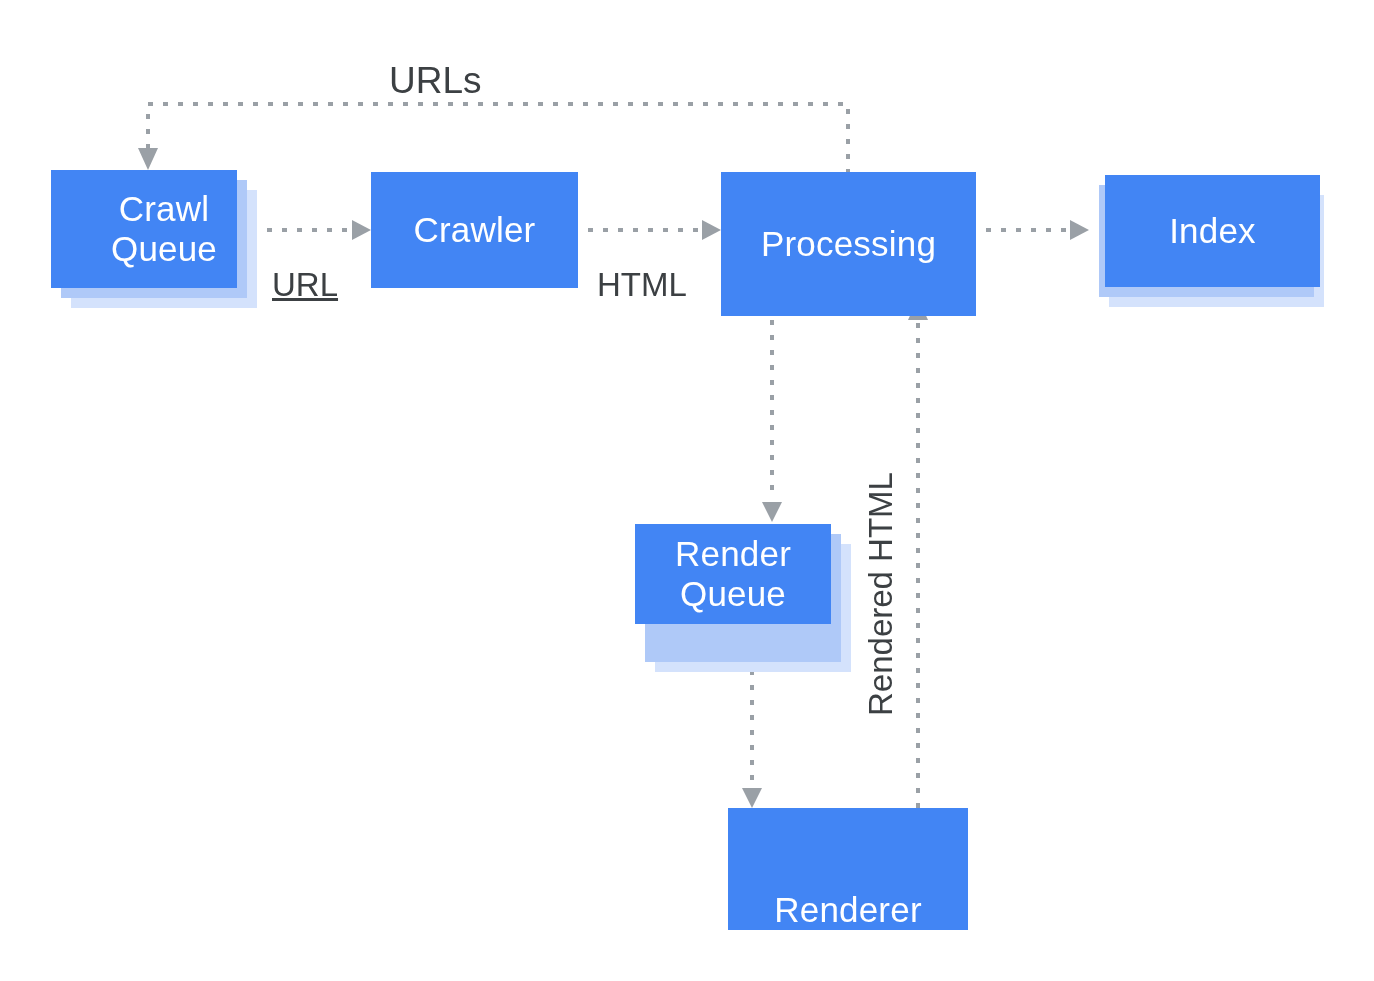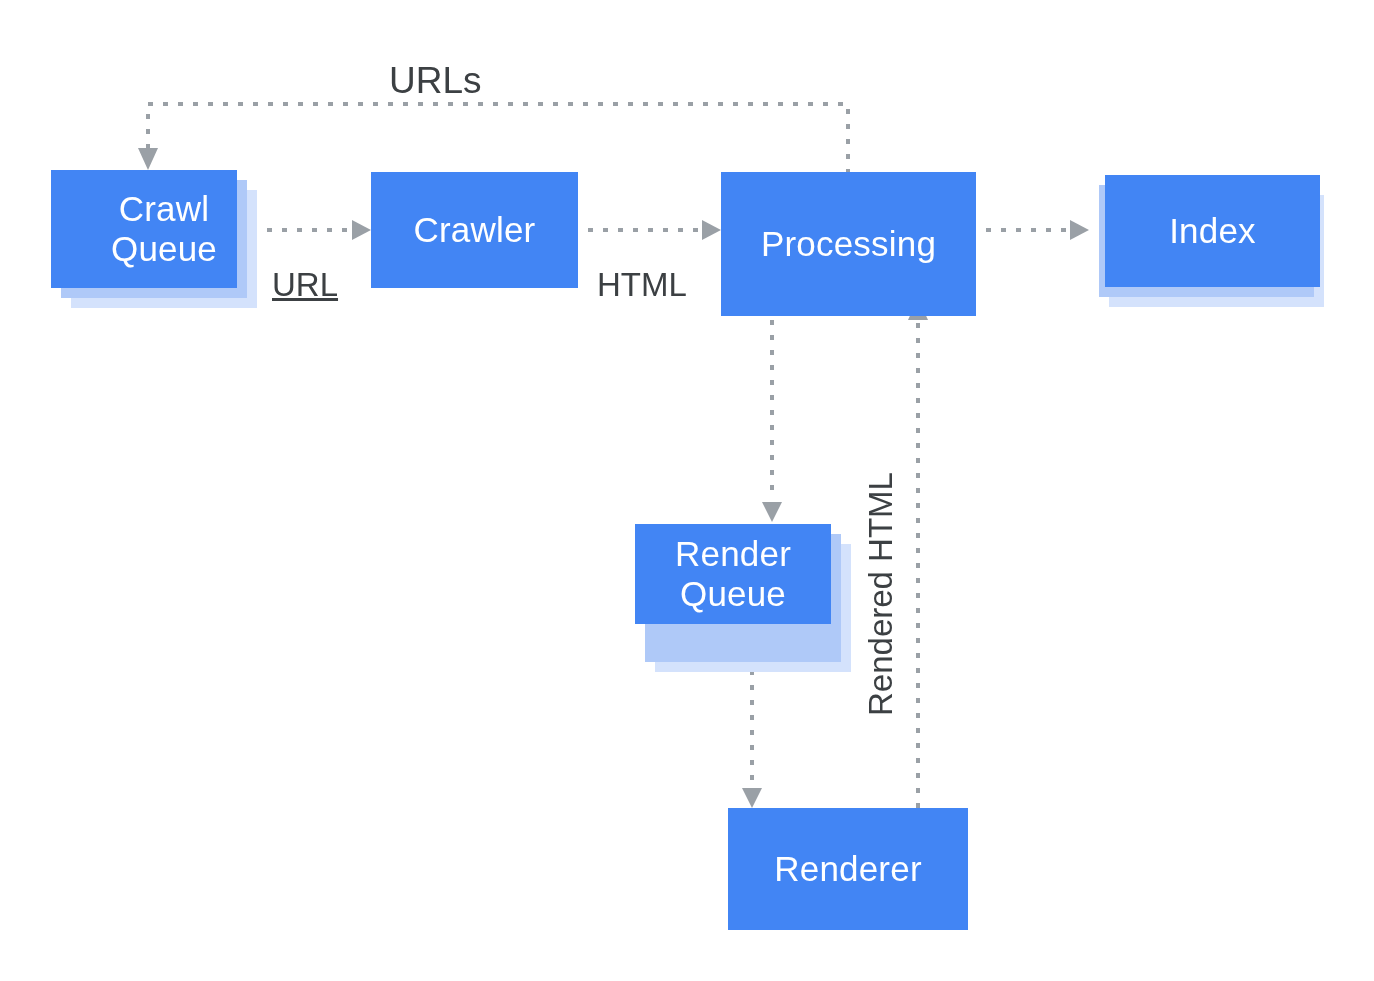--- a/index.html
+++ b/index.html
@@ -135,21 +135,21 @@
     <span class="label">Index</span>
   </div>
 
   <div class="stack-plate plate-back" style="left:655px; top:544px; width:196px; height:128px;"></div>
   <div class="stack-plate plate-mid" style="left:645px; top:534px; width:196px; height:128px;"></div>
   <div class="node" style="left:635px; top:524px; width:196px; height:100px;justify-content:center;">
     <span class="label">Render
 Queue</span>
   </div>
 
-  <div class="node" style="left:728px; top:808px; width:240px; height:122px;">
+  <div class="node" style="left:728px; top:808px; width:240px; height:122px;align-items:flex-end;">
     <span class="label">Renderer</span>
   </div>
 
   <div class="edge-label" style="left:389px; top:38px; font-size:37px;margin-top:24px;">URLs</div>
 
   <div class="edge-label" style="left:272px; top:268px;text-decoration:underline;">URL</div>
 
   <div class="edge-label" style="left:597px; top:268px;text-align:right;">HTML</div>
 
   <div class="edge-label vertical" style="left:864px; top:716px;">Rendered HTML</div>

